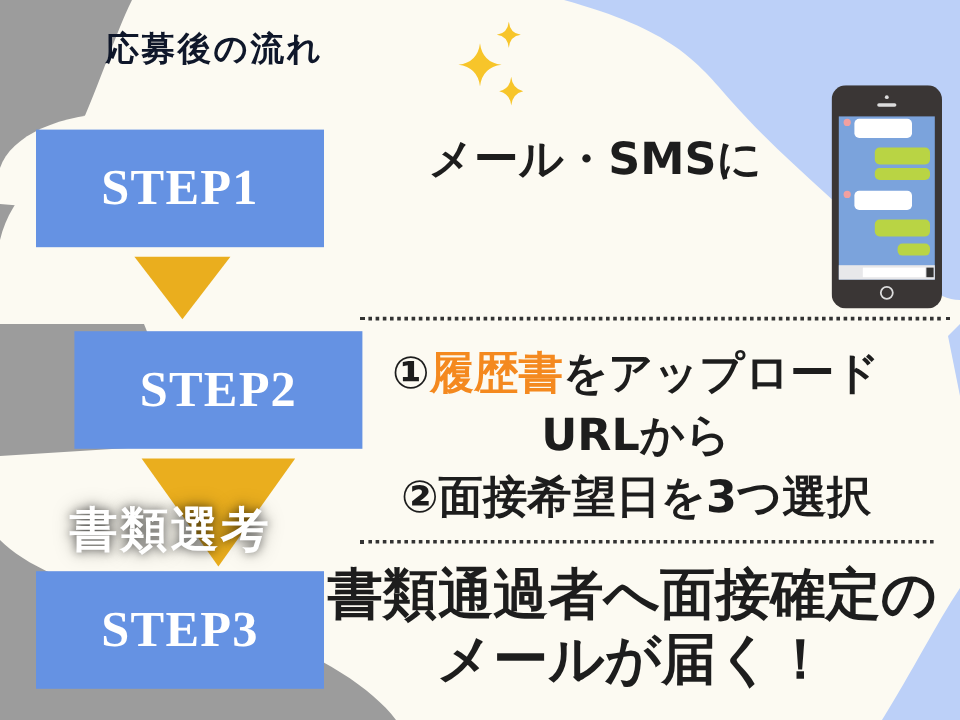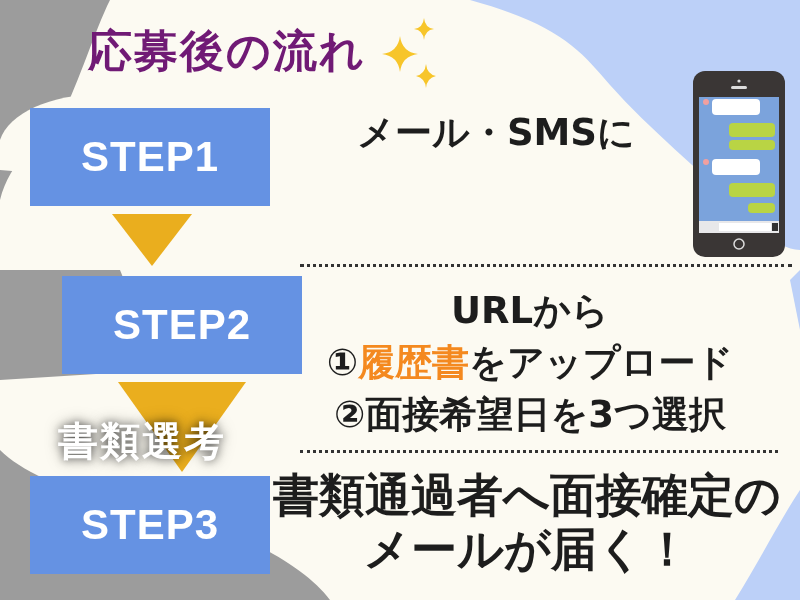--- a/index.html
+++ b/index.html
@@ -1,20 +1,20 @@
 <!DOCTYPE html>
 <html><head>
   <meta charset="utf-8">
   <style>
     html, body { margin: 0; padding: 0; }
     body { width: 800px; height: 600px; overflow: hidden; position: relative; background: #9c9c9c; font-family: "DejaVu Sans", sans-serif; }
     .bg { position: absolute; left: 0; top: 0; width: 800px; height: 600px; }
-    .title { position: absolute; left: 88px; top: 22px; font-size: 44px; font-weight: bold; color: #701a75; letter-spacing: 2px; white-space: nowrap; font-family: Liberation Mono, monospace; }
+    .title { position: absolute; left: 88px; top: 22px; font-size: 28px; font-weight: bold; color: #0f172a; letter-spacing: 2px; white-space: nowrap; font-family: Liberation Mono, monospace; }
     .sparkle { position: absolute; }
-    .step { position: absolute; left: 30px; width: 240px; height: 98px; background: #6592e3; color: #fff; font-family: Liberation Sans, sans-serif; font-weight: bold; font-size: 42px; display: flex; align-items: center; justify-content: center; letter-spacing: 1px; }
+    .step { position: absolute; left: 30px; width: 240px; height: 98px; background: #6592e3; color: #fff; font-family: Liberation Serif, serif; font-weight: bold; font-size: 42px; display: flex; align-items: center; justify-content: center; letter-spacing: 1px; }
     .arrow { position: absolute; width: 0; height: 0; border-left: 40px solid transparent; border-right: 40px solid transparent; border-top: 52px solid #eaae1e; }
     .label-overlay { position: absolute; left: 38px; top: 414px; font-size: 40px; font-weight: bold; color: #fff; letter-spacing: 2px; text-shadow: 0 0 8px rgba(0,0,0,0.55), 0 0 16px rgba(0,0,0,0.35); white-space: nowrap; margin-left: 20px; }
     .desc { position: absolute; text-align: center; font-weight: bold; color: #1d1d1d; white-space: nowrap; }
     .hl { color: #f4891f; }
     .desc1 { left: 296px; top: 108px; width: 400px; font-size: 37px; line-height: 50px; }
     .desc2 { left: 275px; top: 285px; width: 510px; font-size: 37px; line-height: 52px; }
     .desc3 { left: 272px; top: 468px; width: 510px; font-size: 46px; line-height: 54px; }
     .dots { position: absolute; height: 0; border-top: 3px dotted #333; }
     .phone { position: absolute; left: 693px; top: 71px; width: 92px; height: 186px; }
   </style>
@@ -69,22 +69,22 @@
   <rect x="55" y="132" width="27" height="10" rx="4" fill="#b9d444"></rect>
   <rect x="6" y="150" width="80" height="12" fill="#e8e8ea"></rect>
   <rect x="26" y="152" width="52" height="8" fill="#fff"></rect>
   <rect x="79" y="152" width="6" height="8" fill="#333"></rect>
   <circle cx="46" cy="173" r="5" fill="none" stroke="#ddd" stroke-width="1.5"></circle>
 </svg>
 
 <div class="dots" style="left:300px; top:264px; width:492px;"></div>
 
 <div class="desc desc2">
+  <div><span>①</span><span class="hl">履歴書</span><span>をアップロード</span></div>
   <div>URLから</div>
-  <div><span>①</span><span class="hl">履歴書</span><span>をアップロード</span></div>
   <div>②面接希望日を3つ選択</div>
 </div>
 
 <div class="dots" style="left:300px; top:450px; width:478px;"></div>
 
 <div class="desc desc3">
   <div>書類通過者へ面接確定の</div>
   <div>メールが届く！</div>
 </div>
 

